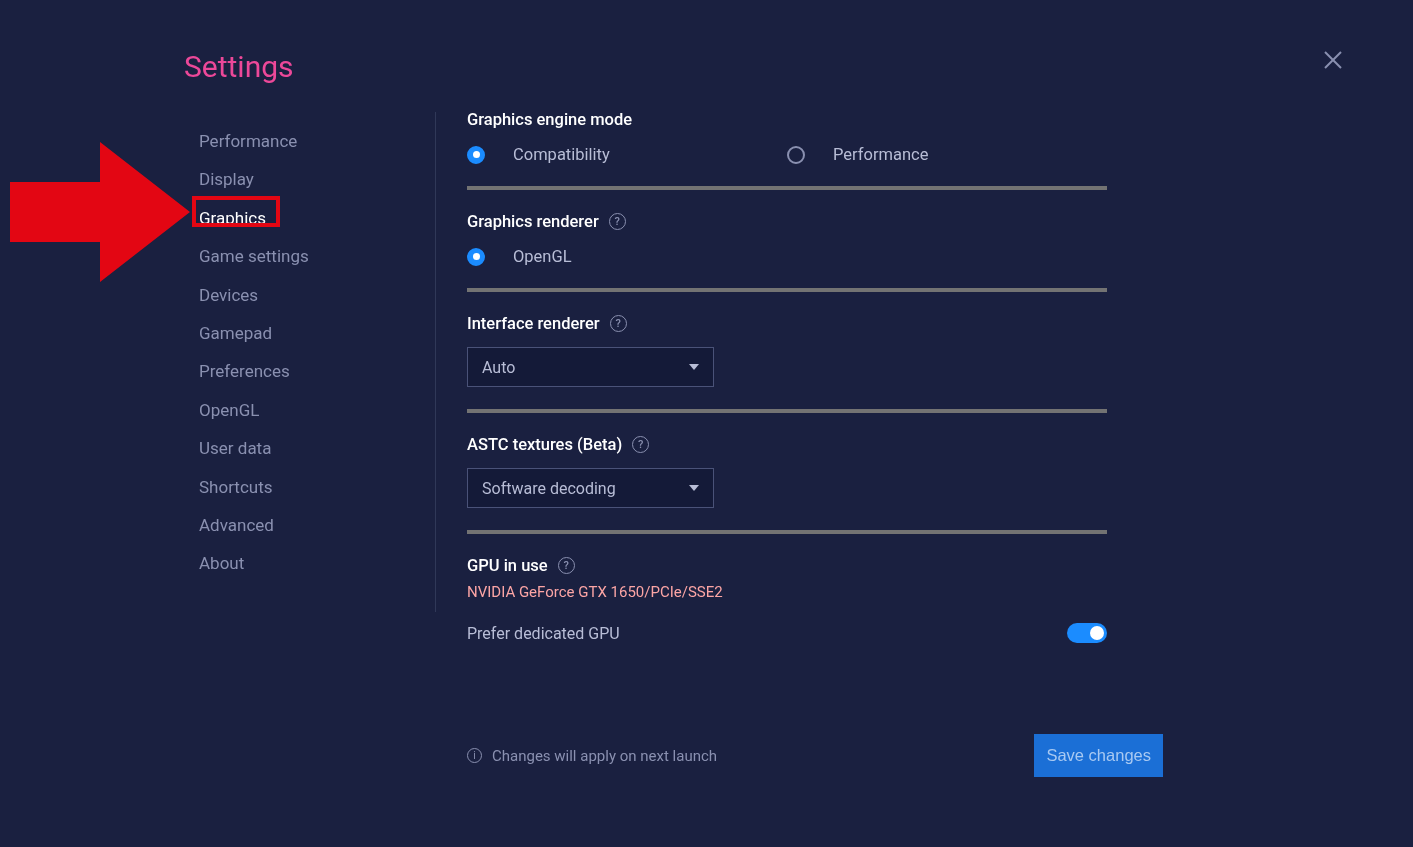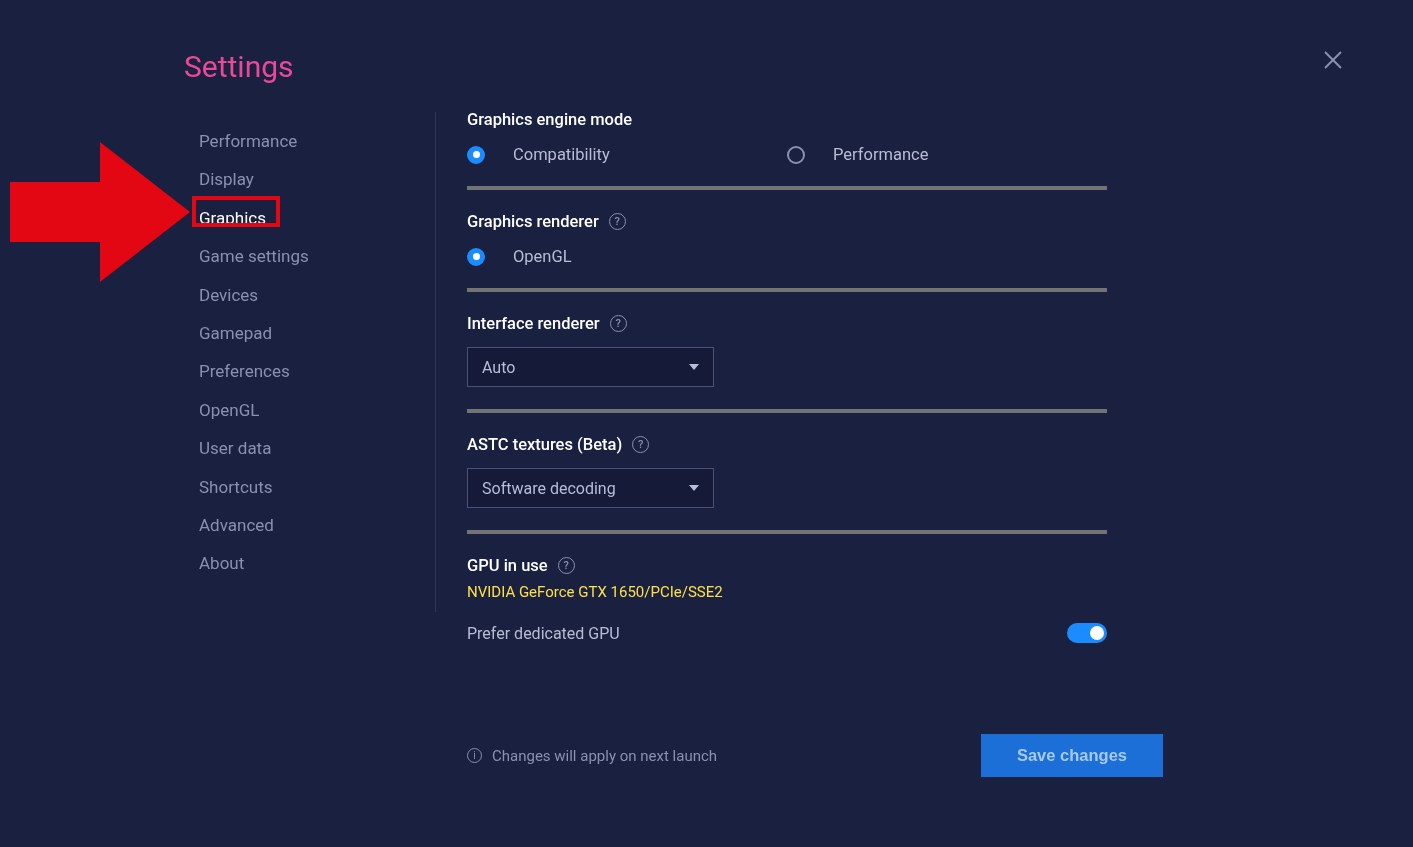--- a/index.html
+++ b/index.html
@@ -136,21 +136,21 @@
     color: #b8bdd6;
     font-size: 16px;
   }
   .chev-down {
     width: 0; height: 0;
     border-left: 5px solid transparent;
     border-right: 5px solid transparent;
     border-top: 6px solid #b8bdd6;
   }
   .gpu-name {
-    color: #fde047;
+    color: #fca5a5;
     font-size: 15px;
     margin-top: 8px;
   }
   .toggle-row {
     display: flex;
     justify-content: space-between;
     align-items: center;
     margin-top: 22px;
     gap: 9px;
   }
@@ -193,22 +193,22 @@
     border-radius: 50%;
     display: inline-flex;
     align-items: center;
     justify-content: center;
     font-size: 10px;
   }
   .save-btn {
     background: #1b6fd6;
     color: #a8c9f2;
     font-size: 16.5px;
-    font-weight: 700;
-    padding: 12px 36px;
+    font-weight: 400;
+    padding: 12px 12px;
     border: none;
     cursor: pointer;
   }
   
   .anno-box {
     position: absolute;
     left: 192px;
     top: 196px;
     width: 88px;
     height: 31px;

